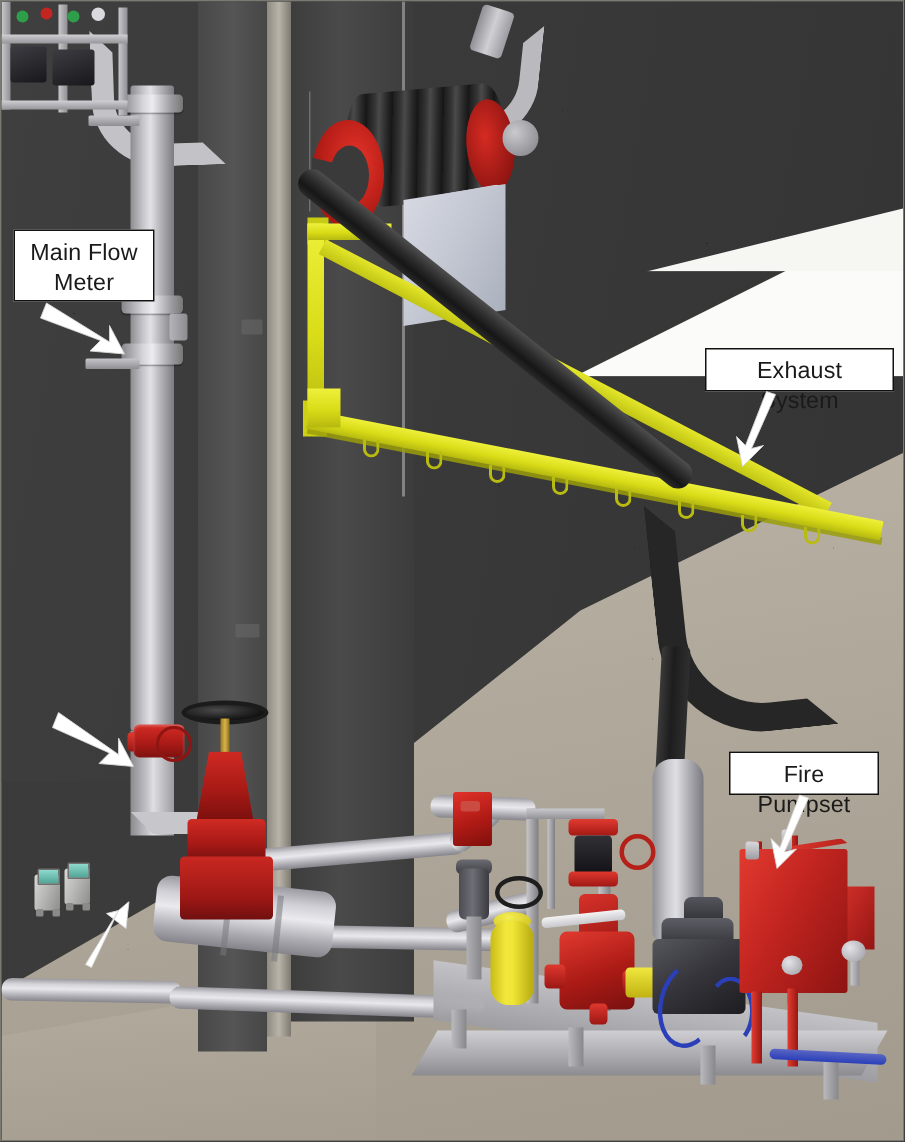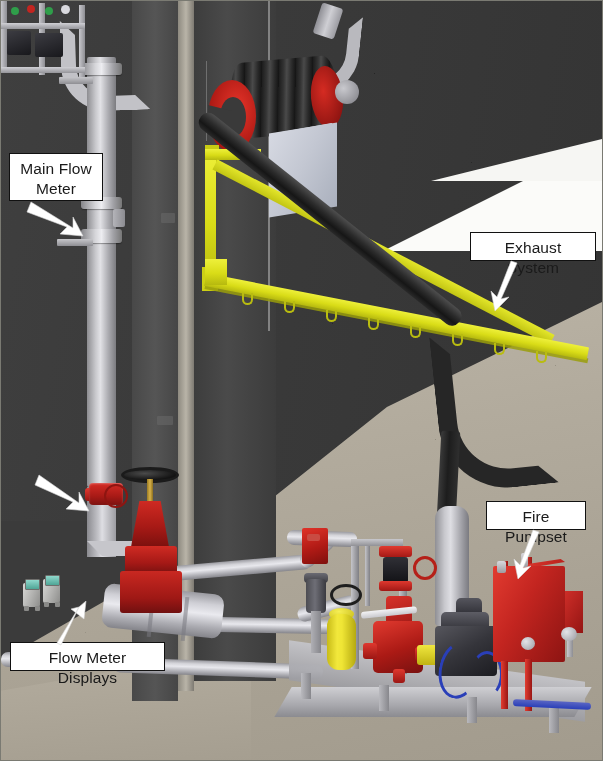--- a/index.html
+++ b/index.html
@@ -611,18 +611,17 @@
 
   <svg class="arrow" style="left:30px;top:470px;width:66px;height:46px;" viewBox="0 0 66 46">
     <polygon points="8,4 48,32 48,21 58,40 35,38 42,31 4,14" fill="#ffffff" stroke="#d8d8d8" stroke-width="0.6"></polygon>
   </svg>
 
   <div class="label-box" style="left:485px;top:500px;width:100px;height:29px;">Fire Pumpset</div>
   <svg class="arrow" style="left:508px;top:527px;width:44px;height:54px;" viewBox="0 0 44 54">
     <polygon points="30,4 14,40 22,38 9,51 5,31 11,37 24,2" fill="#ffffff" stroke="#d8d8d8" stroke-width="0.6"></polygon>
   </svg>
 
-  <div class="label-box" style="left:9px;top:641px;width:155px;height:29px;">Flow Meter Displays</div>
   <svg class="arrow" style="left:52px;top:600px;width:40px;height:48px;" viewBox="0 0 40 48">
     <polygon points="8,4 26,42 18,40 31,30 33,48 26,42 4,6" fill="#ffffff" stroke="#d8d8d8" stroke-width="0.6" transform="translate(0,0) scale(1,-1) translate(0,-48)"></polygon>
   </svg>
 
 </div>
 
 </body></html>

